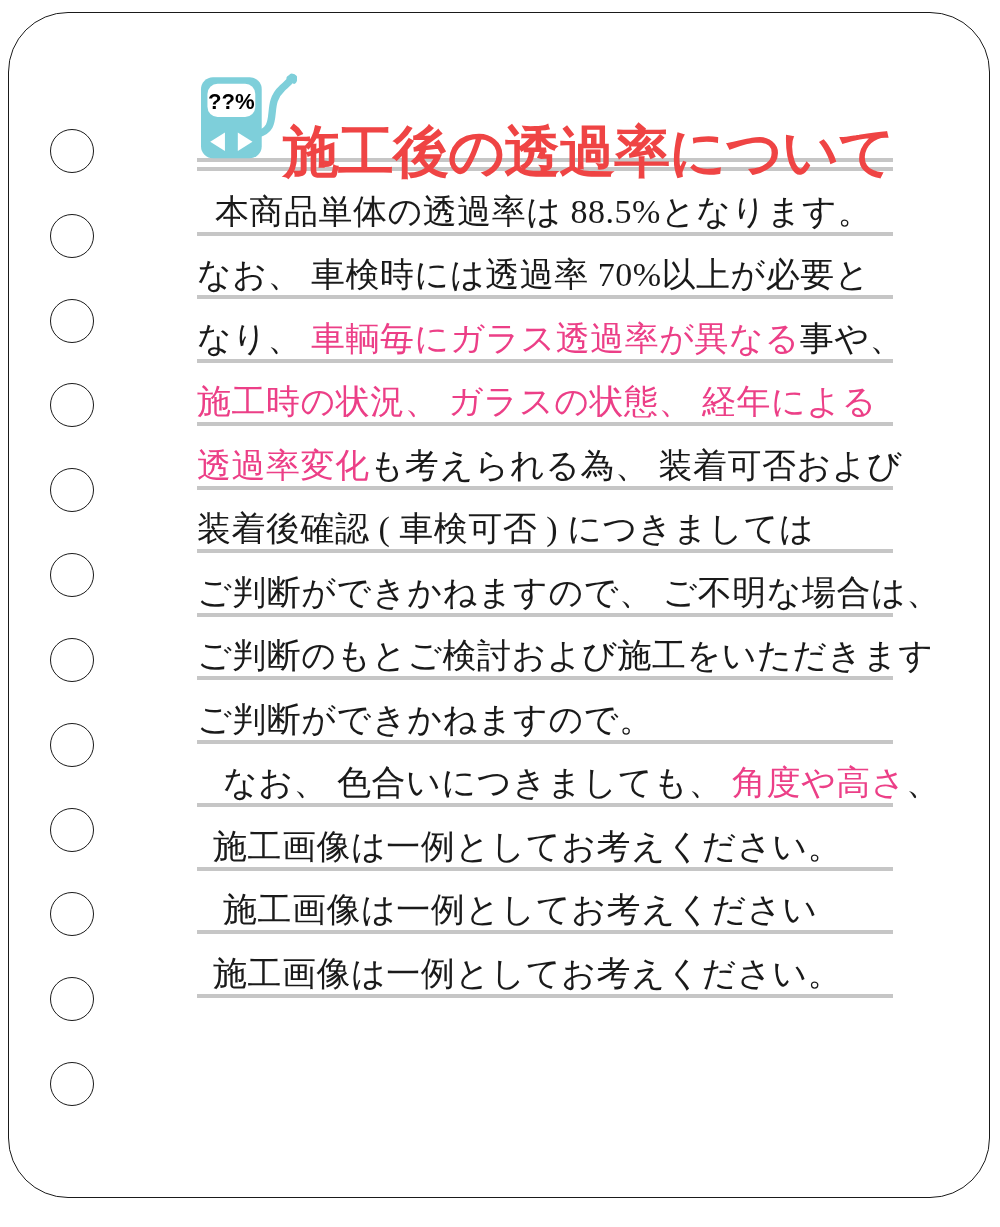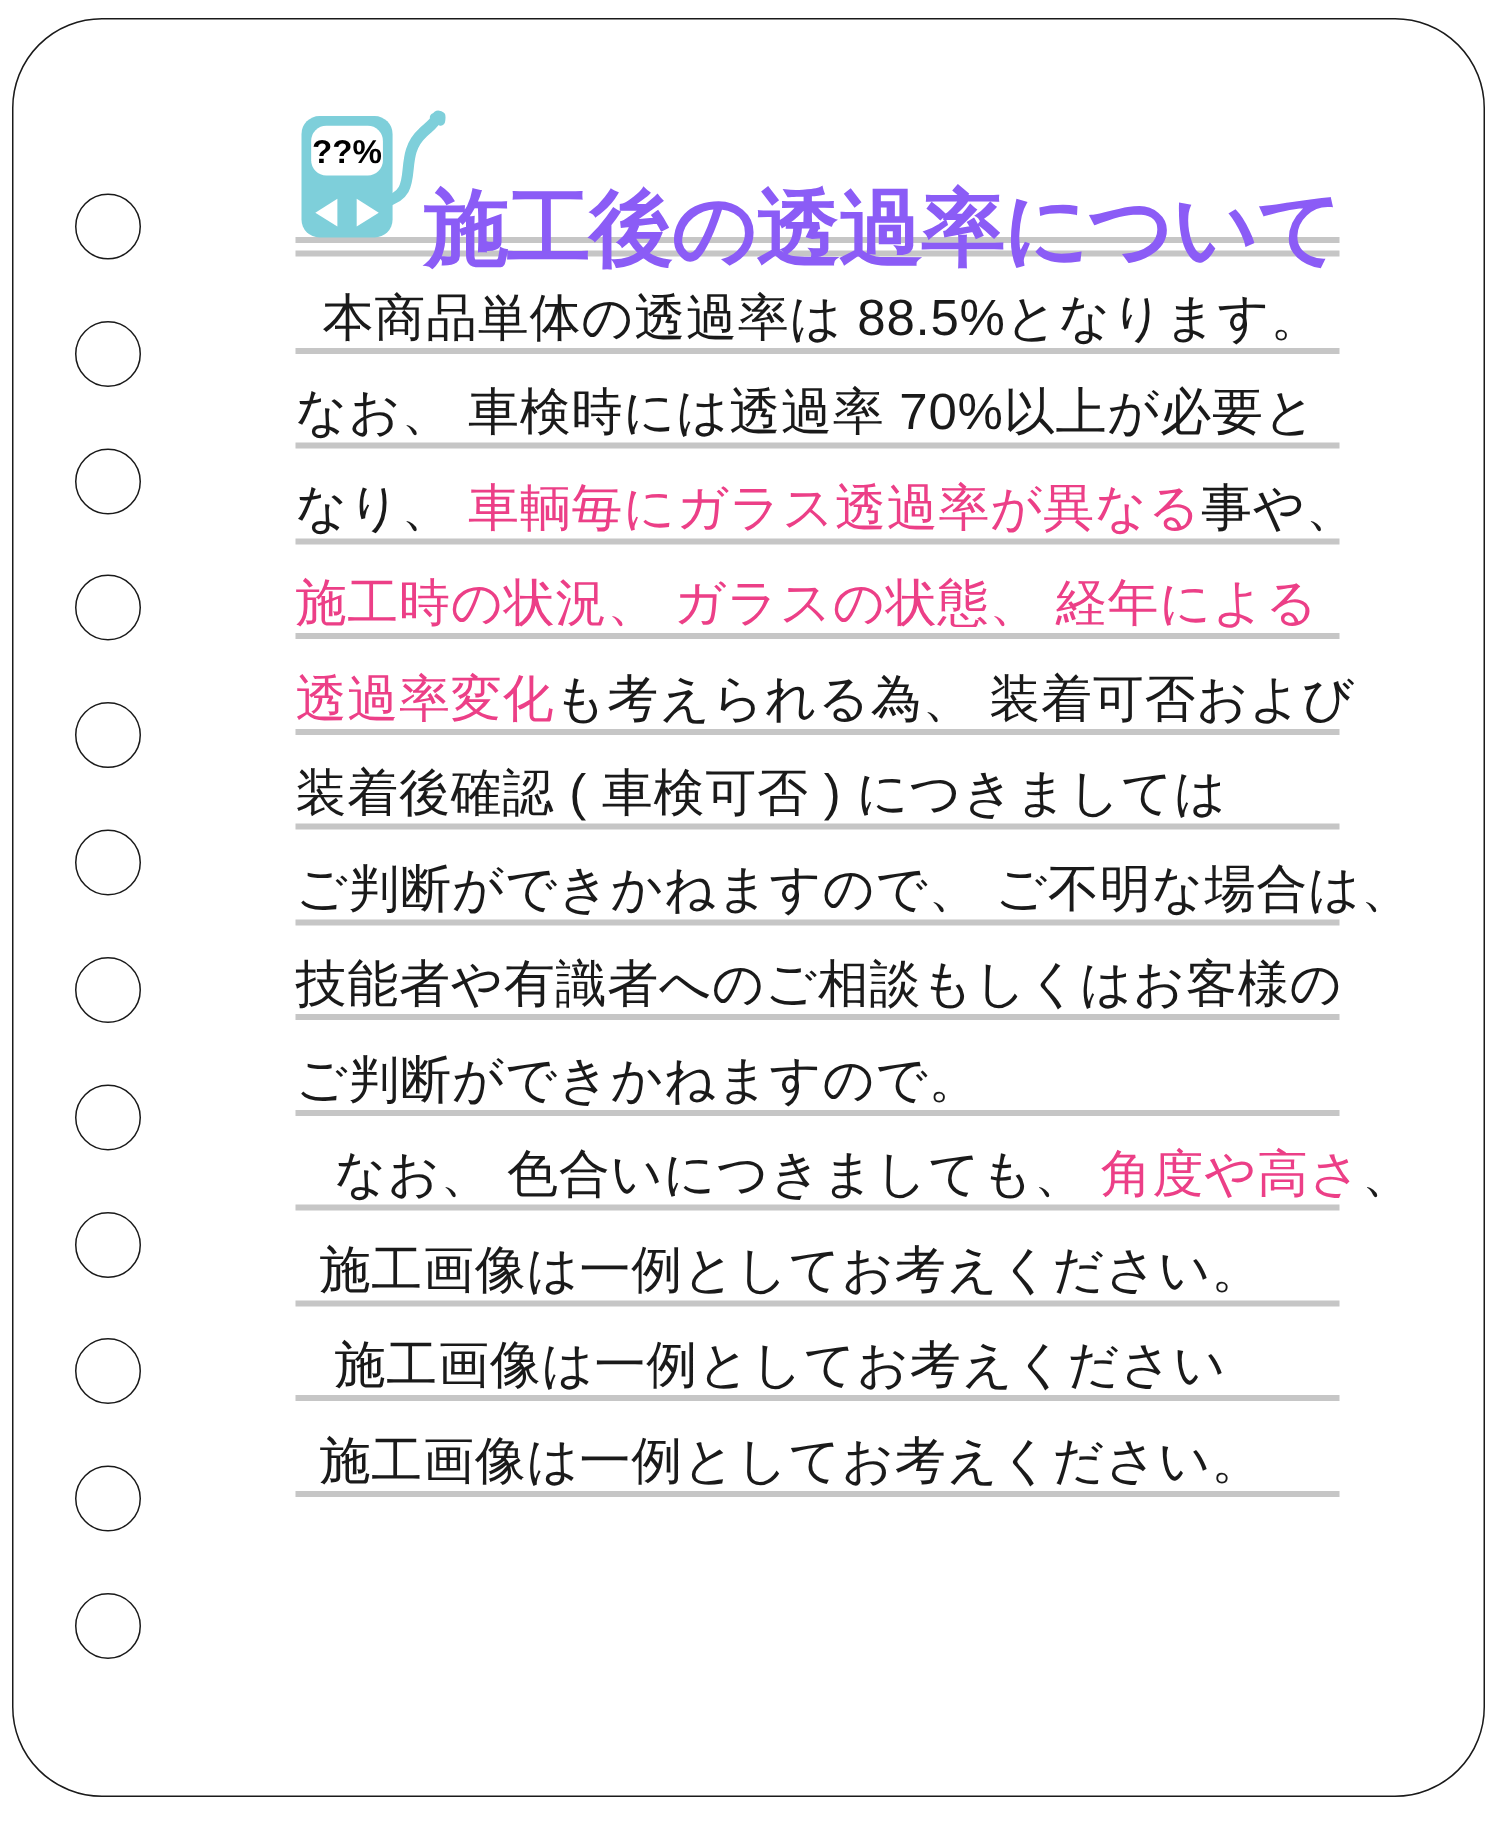--- a/index.html
+++ b/index.html
@@ -48,33 +48,34 @@
     left:0;top:0;
     width:100px;height:92px;
   }
   .page-title{
     position:absolute;
     left:86px;top:0;
     width:640px;
     font-size:56px;
     font-weight:900;
     letter-spacing:-1px;
-    color:#8b5cf6;
+    color:#ef4444;
     line-height:88px;
     white-space:nowrap;
   }
   .title-rules{margin-top:2px;}
   .title-rules .bar{
     height:4px;background:var(--rule);
   }
   .title-rules .bar + .bar{margin-top:5px;}
   .lines{margin-top:1px;}
   .line{
     position:relative;
     height:63.5px;
+    font-family:Liberation Serif, serif;
   }
   .line-text{
     position:absolute;
     left:0;bottom:7px;
     width:100%;
     font-size:34px;
     color:var(--ink);
     white-space:nowrap;
     letter-spacing:0.5px;
     line-height:1;
@@ -154,21 +155,21 @@
       </div>
       <div class="line">
         <div class="line-text"><span>装着後確認 ( 車検可否 ) につきましては</span></div>
         <div class="line-rule"></div>
       </div>
       <div class="line">
         <div class="line-text"><span>ご判断ができかねますので、 ご不明な場合は、</span></div>
         <div class="line-rule"></div>
       </div>
       <div class="line">
-        <div class="line-text"><span>技能者や有識者へのご相談もしくはお客様の</span></div>
+        <div class="line-text"><span>ご判断のもとご検討および施工をいただきます</span></div>
         <div class="line-rule"></div>
       </div>
       <div class="line">
         <div class="line-text"><span>ご判断ができかねますので。</span></div>
         <div class="line-rule"></div>
       </div>
       <div class="line">
         <div class="line-text" style="padding-left: 26px;"><span>なお、 色合いにつきましても、 </span><span class="pink">角度や高さ</span><span>、</span></div>
         <div class="line-rule"></div>
       </div>

